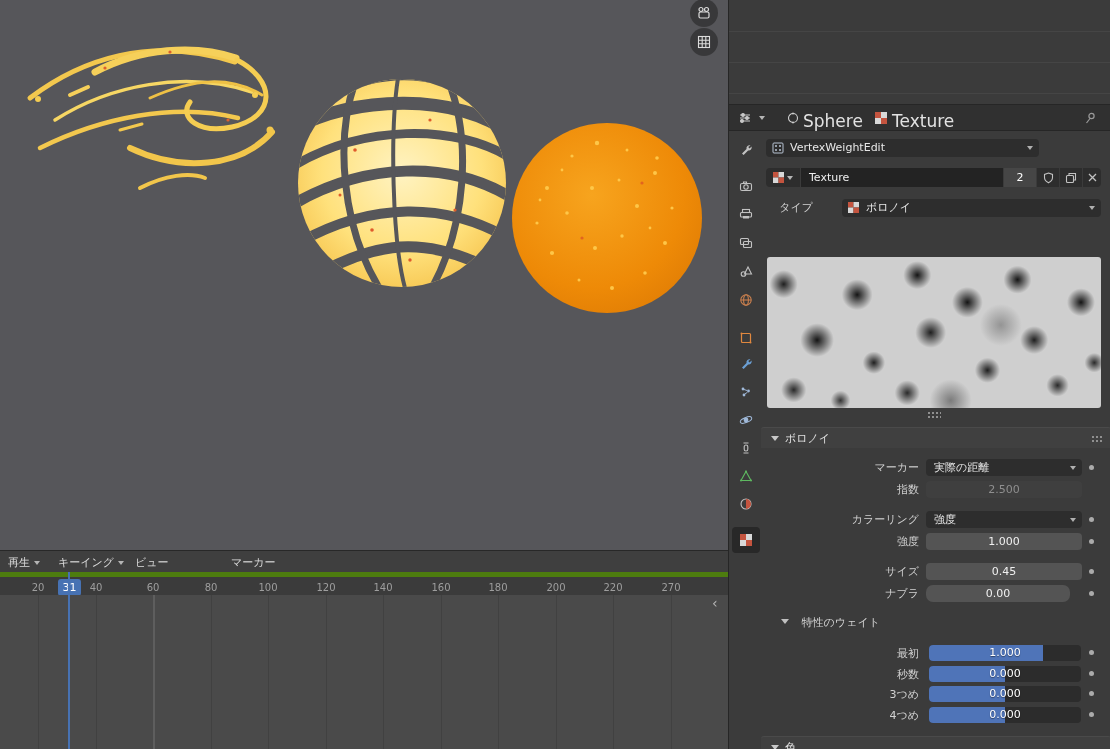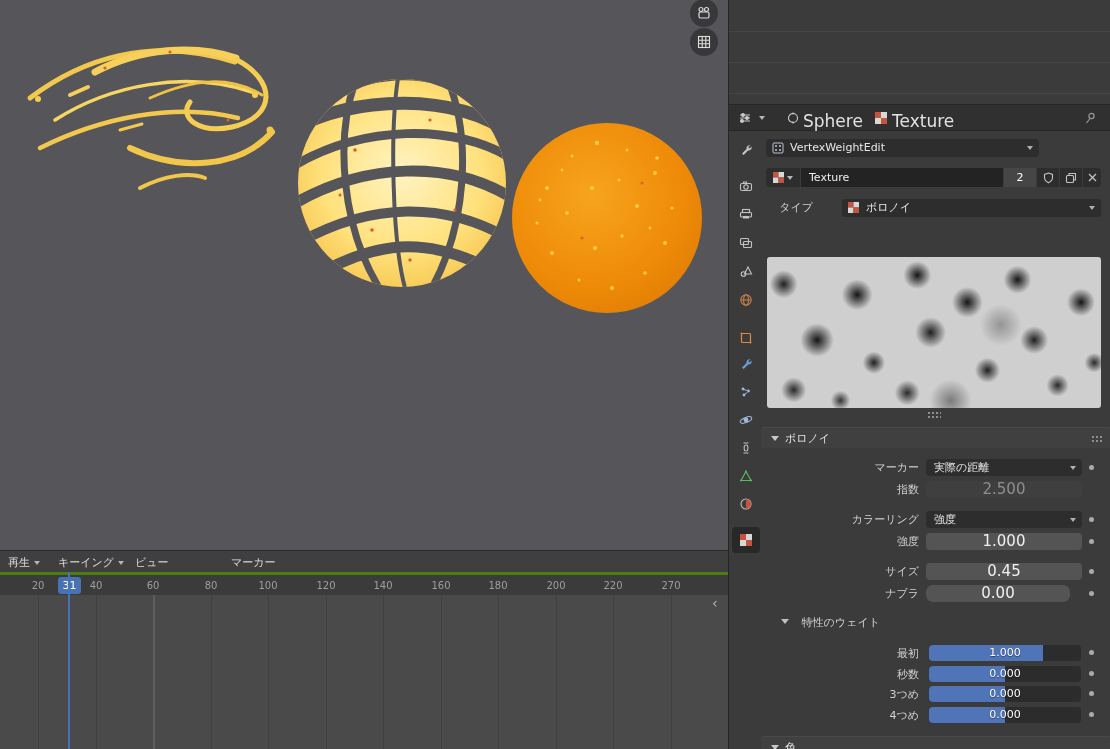--- a/index.html
+++ b/index.html
@@ -12,21 +12,21 @@
 
   
   #viewport{position:absolute;left:0;top:0;width:728px;height:550px;background:#56565a;overflow:hidden;}
   .gizmo{position:absolute;width:28px;height:28px;border-radius:50%;background:rgba(33,33,33,.55);display:flex;align-items:center;justify-content:center;}
 
   
   #tl-header{position:absolute;left:0;top:550px;width:728px;height:22px;background:#3f3f3f;border-top:1px solid #282828;box-sizing:border-box;}
   .tl-menu{position:absolute;top:4px;height:15px;line-height:15px;color:#dcdcdc;font-size:11px;white-space:nowrap;}
   .caret{display:inline-block;width:0;height:0;border-left:3.5px solid transparent;border-right:3.5px solid transparent;border-top:4px solid #b5b5b5;margin-left:4px;vertical-align:middle;}
 
-  #tl-ruler{position:absolute;left:0;top:572px;width:728px;height:23px;background:#3b3b3b;border-top:3px solid #4d7c0f;box-sizing:border-box;}
+  #tl-ruler{position:absolute;left:0;top:572px;width:728px;height:23px;background:#3b3b3b;border-top:5px solid #4d7c0f;box-sizing:border-box;}
   .tick{position:absolute;top:5px;transform:translateX(-50%);color:#9e9e9e;font-size:10px;}
   #cf-badge{position:absolute;left:58px;top:2px;width:23px;height:17px;background:var(--accent);border-radius:3px;color:#fff;text-align:center;line-height:17px;font-size:11px;}
 
   #tl-tracks{position:absolute;left:0;top:595px;width:728px;height:154px;background:#4a4a4a;overflow:hidden;}
   .vline{position:absolute;top:0;bottom:0;width:1px;background:#414141;}
   .vline.bright{background:#5e5e5e;width:2px;}
   #playhead{position:absolute;left:68px;top:572px;width:2px;height:177px;background:var(--accent);}
   #tracks-collapse{position:absolute;left:712px;top:596px;color:#b5b5b5;font-size:14px;line-height:14px;}
 
   
@@ -37,21 +37,21 @@
 
   .ptab{position:absolute;left:3px;width:28px;height:26px;display:flex;align-items:center;justify-content:center;border-radius:4px;}
   .ptab.active{background:#282828;}
 
   .dropdown{position:absolute;height:18px;background:#2d2d2d;border-radius:4px;color:#e8e8e8;font-size:11px;line-height:18px;box-sizing:border-box;}
   .dropdown .dtext{position:absolute;left:8px;top:0;}
   .dropdown .dtext.withicon{left:24px;}
   .chev{position:absolute;right:6px;top:7px;width:0;height:0;border-left:3.5px solid transparent;border-right:3.5px solid transparent;border-top:4px solid #b0b0b0;}
   .dicon{position:absolute;left:6px;top:3px;}
 
-  .field{position:absolute;height:17px;background:#545454;border-radius:4px;color:#f0f0f0;font-size:15px;line-height:17px;text-align:center;}
+  .field{position:absolute;height:17px;background:#545454;border-radius:4px;color:#f0f0f0;font-size:11px;line-height:17px;text-align:center;}
   .field.disabled{background:#3f3f3f;color:#8f8f8f;}
 
   .row-label{position:absolute;width:150px;text-align:right;color:#d2d2d2;font-size:11px;line-height:17px;}
   .adot{position:absolute;width:5px;height:5px;border-radius:50%;background:#ababab;}
 
   .sec-head{position:absolute;left:32px;width:350px;height:21px;background:#404040;border-radius:3px 3px 0 0;border-top:1px solid #4a4a4a;box-sizing:border-box;}
   .sec-head .tri{position:absolute;left:10px;top:8px;width:0;height:0;border-left:4px solid transparent;border-right:4px solid transparent;border-top:5px solid #c8c8c8;}
   .sec-head .stext{position:absolute;left:24px;top:3px;color:#e0e0e0;font-size:11px;}
   .grip{position:absolute;right:8px;top:7px;width:12px;height:8px;background-image:radial-gradient(circle,#8f8f8f 1px,transparent 1.3px);background-size:4px 4px;}
 

